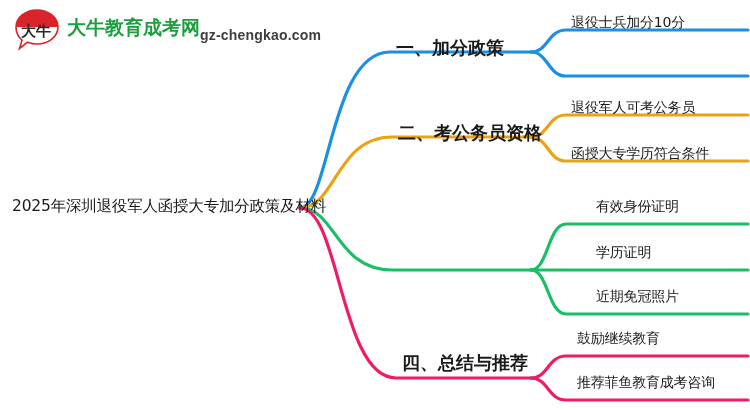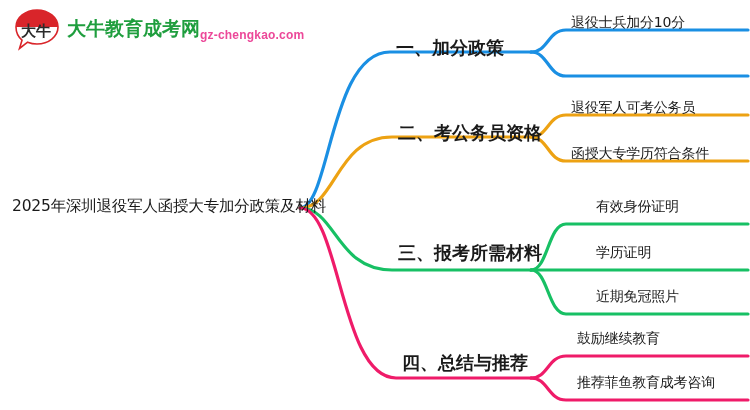--- a/index.html
+++ b/index.html
@@ -52,23 +52,23 @@
   .logo-cn {
     font-size: 19px;
     font-weight: bold;
     color: #1f9e3e;
     letter-spacing: 0px;
     white-space: nowrap;
     font-family: "DejaVu Sans", "Liberation Sans", sans-serif;
   }
   .logo-url {
     margin-top: 10px;
-    font-size: 12px;
+    font-size: 14px;
     font-weight: bold;
-    color: #ec4899;
+    color: #404040;
     letter-spacing: 0.2px;
     white-space: nowrap;
     font-family: "Liberation Sans", sans-serif;
   }
 
   
   .root-node {
     position: absolute;
     left: 12px;
     top: 196px;
@@ -144,21 +144,20 @@
 
   <div class="root-node">2025年深圳退役军人函授大专加分政策及材料</div>
 
   <div class="l1" style="left:396px; top:36px;">一、加分政策</div>
   <div class="l2" style="left:571px; top:14px;">退役士兵加分10分</div>
 
   <div class="l1" style="left:398px; top:121px;">二、考公务员资格</div>
   <div class="l2" style="left:571px; top:99px;">退役军人可考公务员</div>
   <div class="l2" style="left:571px; top:145px;">函授大专学历符合条件</div>
 
-  <div class="l1" style="left:398px; top:241px;">三、报考所需材料</div>
   <div class="l2" style="left:596px; top:198px;">有效身份证明</div>
   <div class="l2" style="left:596px; top:244px;">学历证明</div>
   <div class="l2" style="left:596px; top:288px;">近期免冠照片</div>
 
   <div class="l1" style="left:402px; top:351px;">四、总结与推荐</div>
   <div class="l2" style="left:577px; top:330px;">鼓励继续教育</div>
   <div class="l2" style="left:577px; top:374px;">推荐菲鱼教育成考咨询</div>
 
 </div>
 

